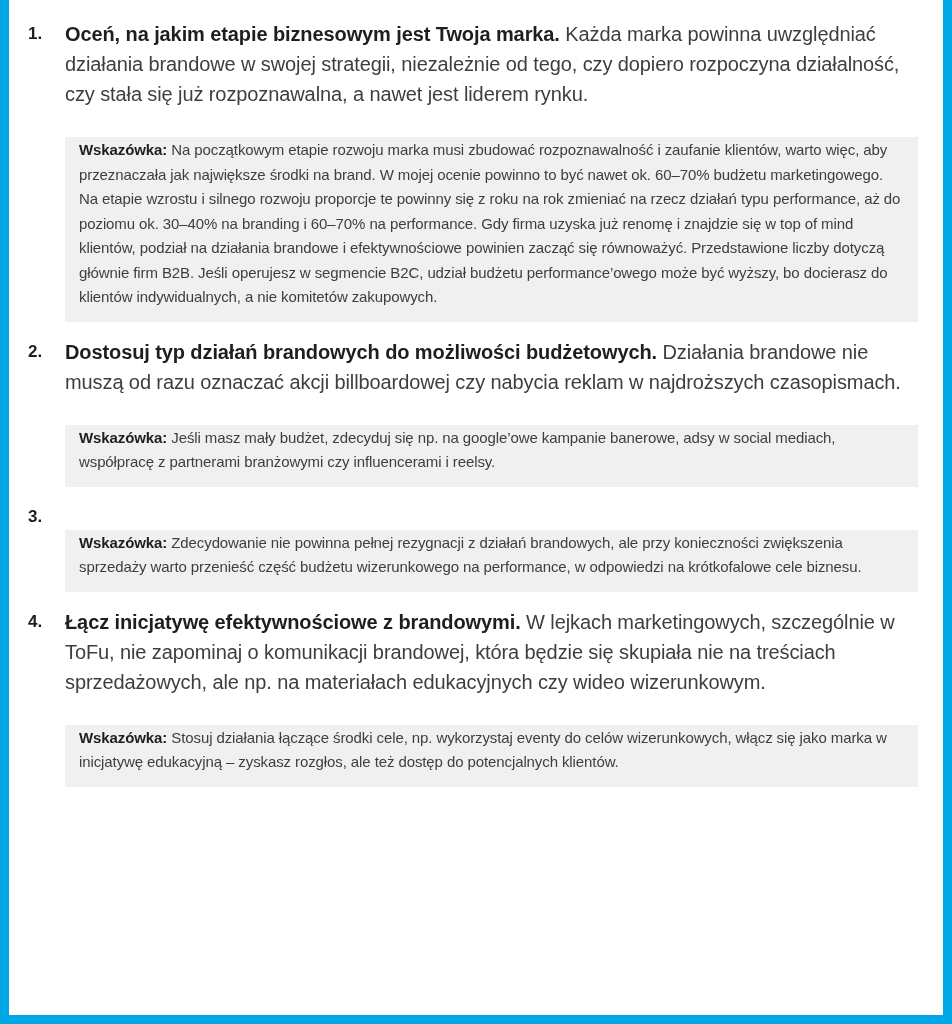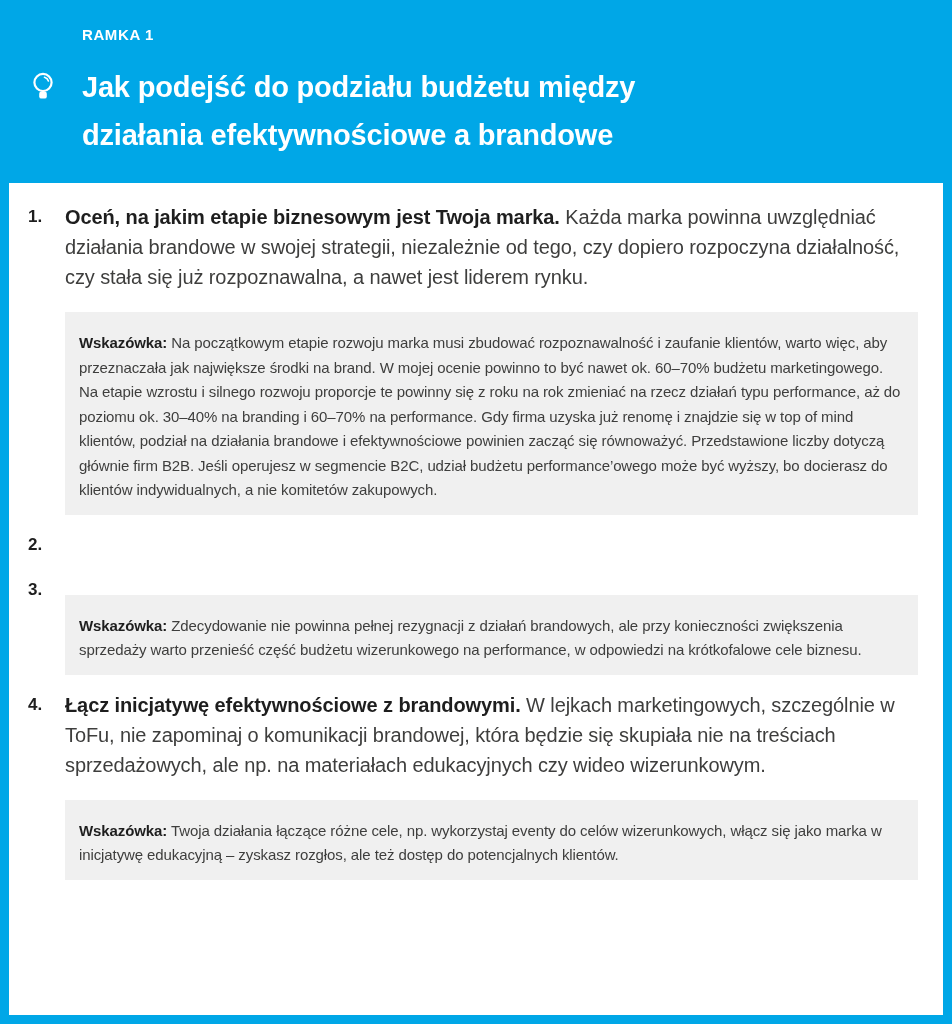--- a/index.html
+++ b/index.html
@@ -70,79 +70,69 @@
     letter-spacing: -0.1px;
   }
   .item-para .lead {
     font-weight: 700;
     color: #1e1e1e;
   }
 
   .tip-box {
     grid-column: 2;
     background: #f0f0f0;
-    margin-top: 20px;
+    margin-top: 28px;
     margin-right: 7px;
-    padding: 19px 14px 12px 14px;
+    padding: 1px 14px 12px 14px;
   }
   .tip-para {
     margin: 0;
     font-size: 15px;
     line-height: 24.5px;
     color: #3e3e3d;
     letter-spacing: -0.1px;
   }
   .tip-para .tip-label {
     font-weight: 700;
     color: #1e1e1e;
   }
 </style>
 </head>
 <body>
 
 <div class="frame">
 
-  <div class="frame-header">
-    <div class="frame-label">RAMKA 1</div>
-    <div class="bulb-cell">
-      <svg width="26" height="34" viewBox="0 0 26 34" aria-hidden="true">
-        <circle cx="13" cy="11.5" r="8.6" fill="none" stroke="#ffffff" stroke-width="2.2"></circle>
-        <path d="M 14.5 6.2 A 5.6 5.6 0 0 1 18.4 10" fill="none" stroke="#ffffff" stroke-width="1.6" stroke-linecap="round"></path>
-        <rect x="9.2" y="20.6" width="7.6" height="7" rx="2.2" fill="#ffffff"></rect>
-      </svg>
-    </div>
-    <h1 class="frame-title" style="margin:0">
-      <span class="t-line">Jak podejść do podziału budżetu między</span>
-      <span class="t-line">działania efektywnościowe a brandowe</span>
-    </h1>
-  </div>
 
   <div class="frame-body">
 
     <div class="list-item">
       <div class="item-number">1.</div>
       <p class="item-para"><span class="lead">Oceń, na jakim etapie biznesowym jest Twoja marka.</span> <span>Każda marka powinna uwzględniać działania brandowe w swojej strategii, niezależnie od tego, czy dopiero rozpoczyna działalność, czy stała się już rozpoznawalna, a nawet jest liderem rynku.</span></p>
       <div class="tip-box">
         <p class="tip-para"><span class="tip-label">Wskazówka:</span> <span>Na początkowym etapie rozwoju marka musi zbudować rozpoznawalność i zaufanie klientów, warto więc, aby przeznaczała jak największe środki na brand. W mojej ocenie powinno to być nawet ok. 60–70% budżetu marketingowego. Na etapie wzrostu i silnego rozwoju proporcje te powinny się z roku na rok zmieniać na rzecz działań typu performance, aż do poziomu ok. 30–40% na branding i 60–70% na performance. Gdy firma uzyska już renomę i znajdzie się w top of mind klientów, podział na działania brandowe i efektywnościowe powinien zacząć się równoważyć. Przedstawione liczby dotyczą głównie firm B2B. Jeśli operujesz w segmencie B2C, udział budżetu performance’owego może być wyższy, bo docierasz do klientów indywidualnych, a nie komitetów zakupowych.</span></p>
       </div>
     </div>
 
     <div class="list-item">
       <div class="item-number">2.</div>
+      <p class="item-para"><span class="lead">Dostosuj typ działań brandowych do możliwości budżetowych.</span> <span>Działania brandowe nie muszą od razu oznaczać akcji billboardowej czy nabycia reklam w najdroższych czasopismach.</span></p>
+      <div class="tip-box">
+        <p class="tip-para"><span class="tip-label">Wskazówka:</span> <span>Jeśli masz mały budżet, zdecyduj się np. na google’owe kampanie banerowe, adsy w social mediach, współpracę z partnerami branżowymi czy influencerami i reelsy.</span></p>
+      </div>
     </div>
 
     <div class="list-item">
       <div class="item-number">3.</div>
       <div class="tip-box">
         <p class="tip-para"><span class="tip-label">Wskazówka:</span> <span>Zdecydowanie nie powinna pełnej rezygnacji z działań brandowych, ale przy konieczności zwiększenia sprzedaży warto przenieść część budżetu wizerunkowego na performance, w odpowiedzi na krótkofalowe cele biznesu.</span></p>
       </div>
     </div>
 
     <div class="list-item" style="margin-bottom:0">
       <div class="item-number">4.</div>
       <p class="item-para"><span class="lead">Łącz inicjatywę efektywnościowe z brandowymi.</span> <span>W lejkach marketingowych, szczególnie w ToFu, nie zapominaj o komunikacji brandowej, która będzie się skupiała nie na treściach sprzedażowych, ale np. na materiałach edukacyjnych czy wideo wizerunkowym.</span></p>
       <div class="tip-box">
-        <p class="tip-para"><span class="tip-label">Wskazówka:</span> <span>Twoja działania łączące różne cele, np. wykorzystaj eventy do celów wizerunkowych, włącz się jako marka w inicjatywę edukacyjną – zyskasz rozgłos, ale też dostęp do potencjalnych klientów.</span></p>
+        <p class="tip-para"><span class="tip-label">Wskazówka:</span> <span>Stosuj działania łączące środki cele, np. wykorzystaj eventy do celów wizerunkowych, włącz się jako marka w inicjatywę edukacyjną – zyskasz rozgłos, ale też dostęp do potencjalnych klientów.</span></p>
       </div>
     </div>
 
   </div>
 </div>
 
 </body></html>

